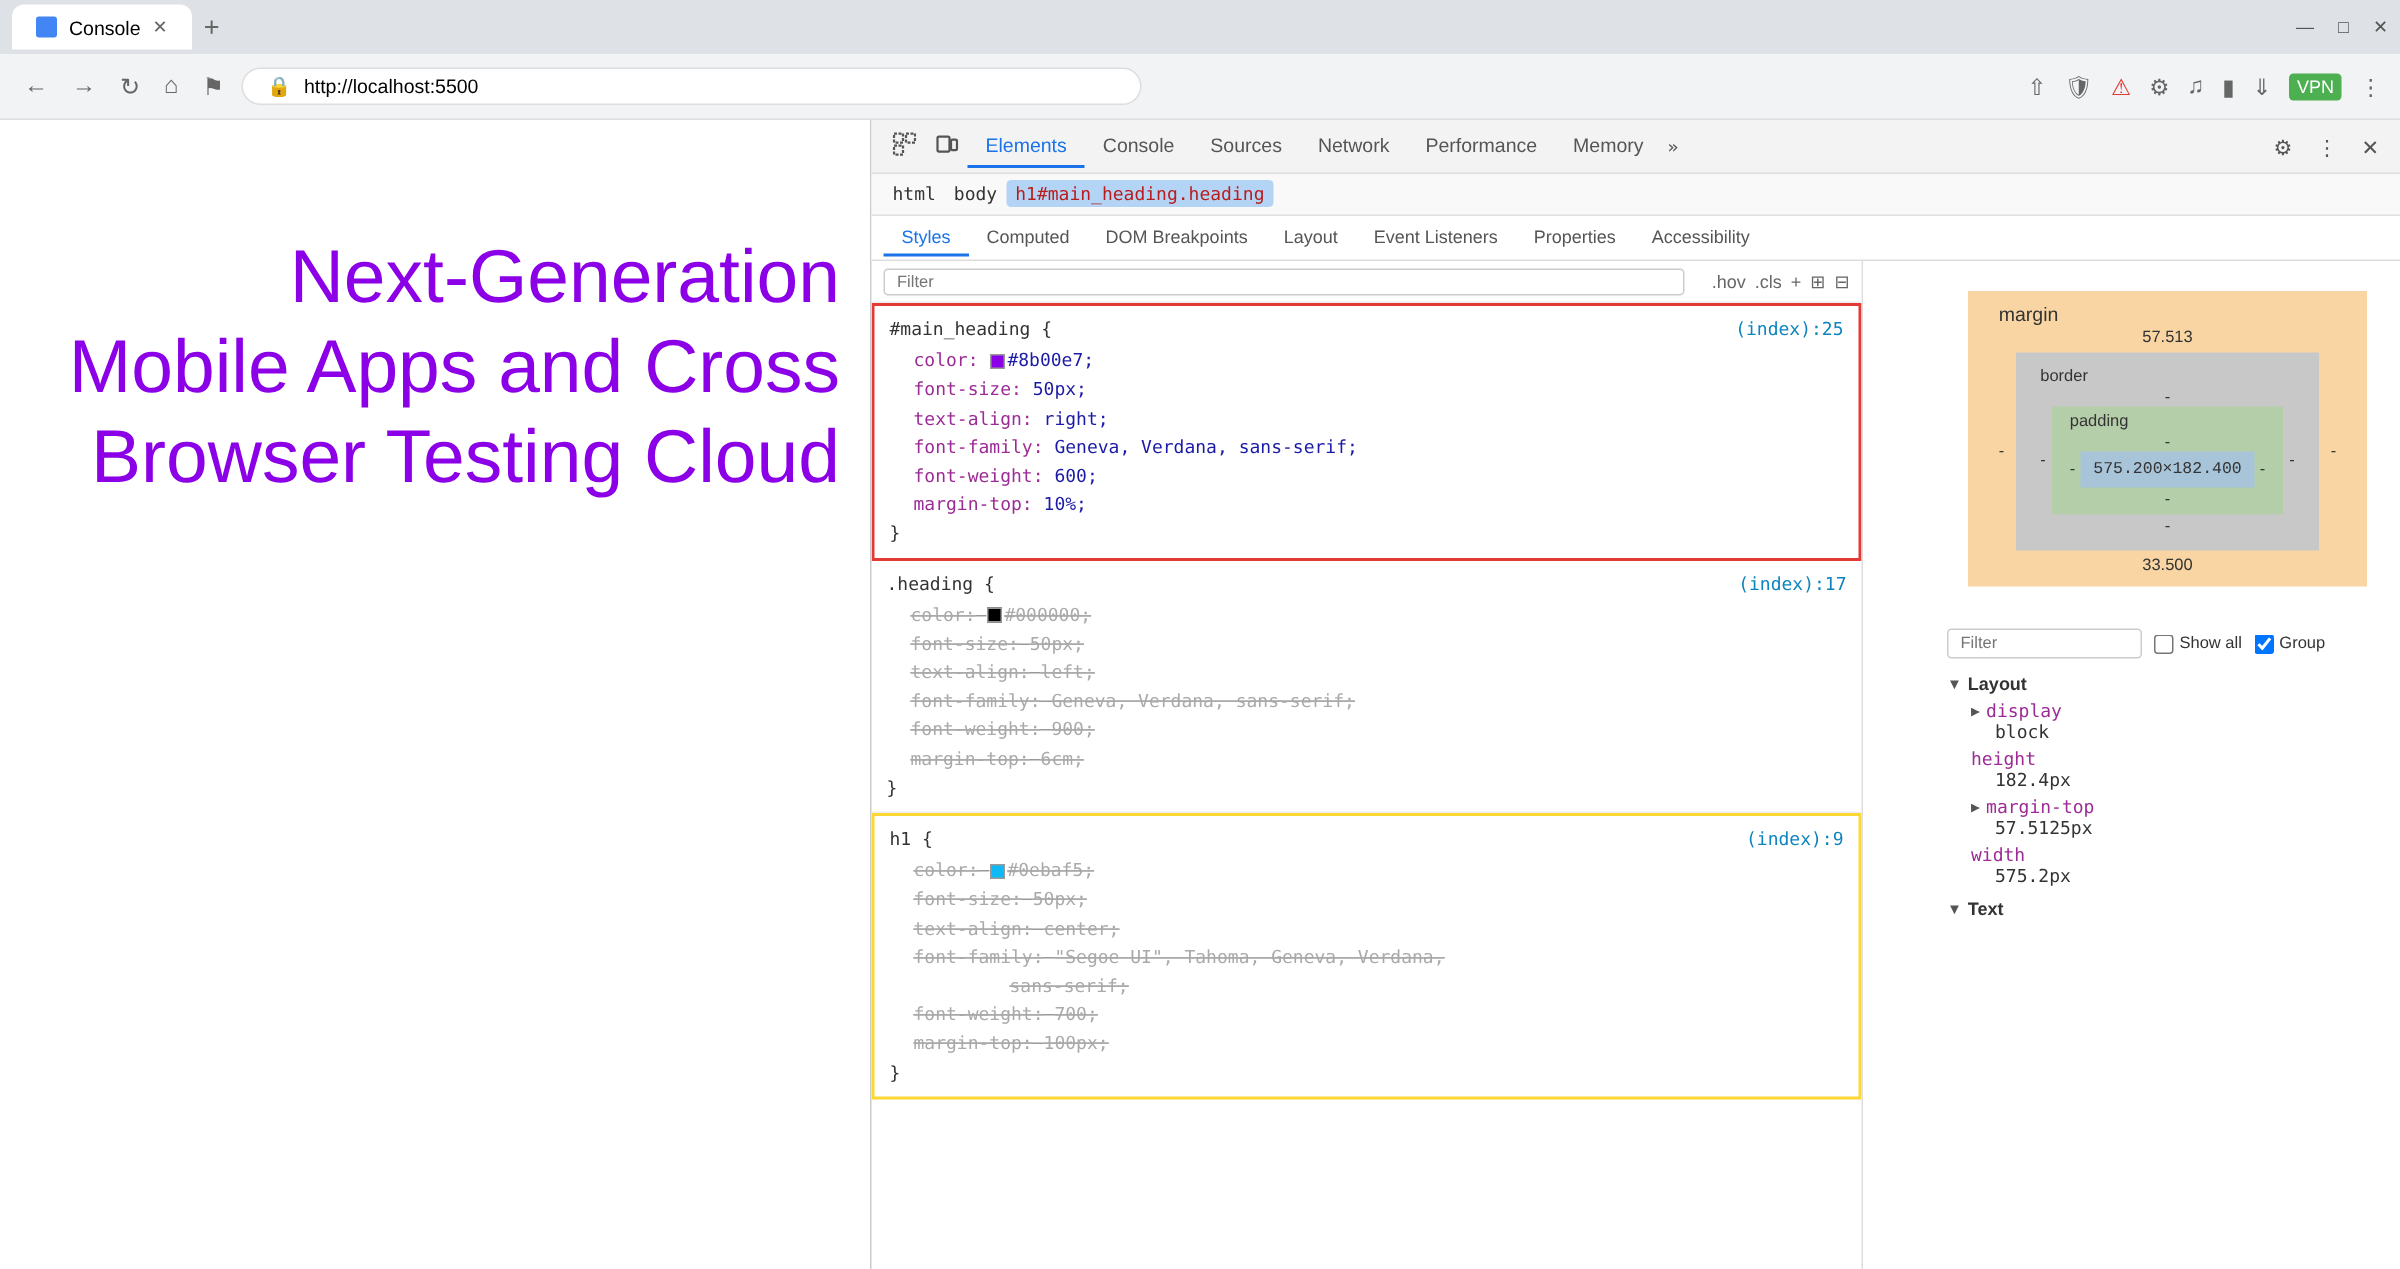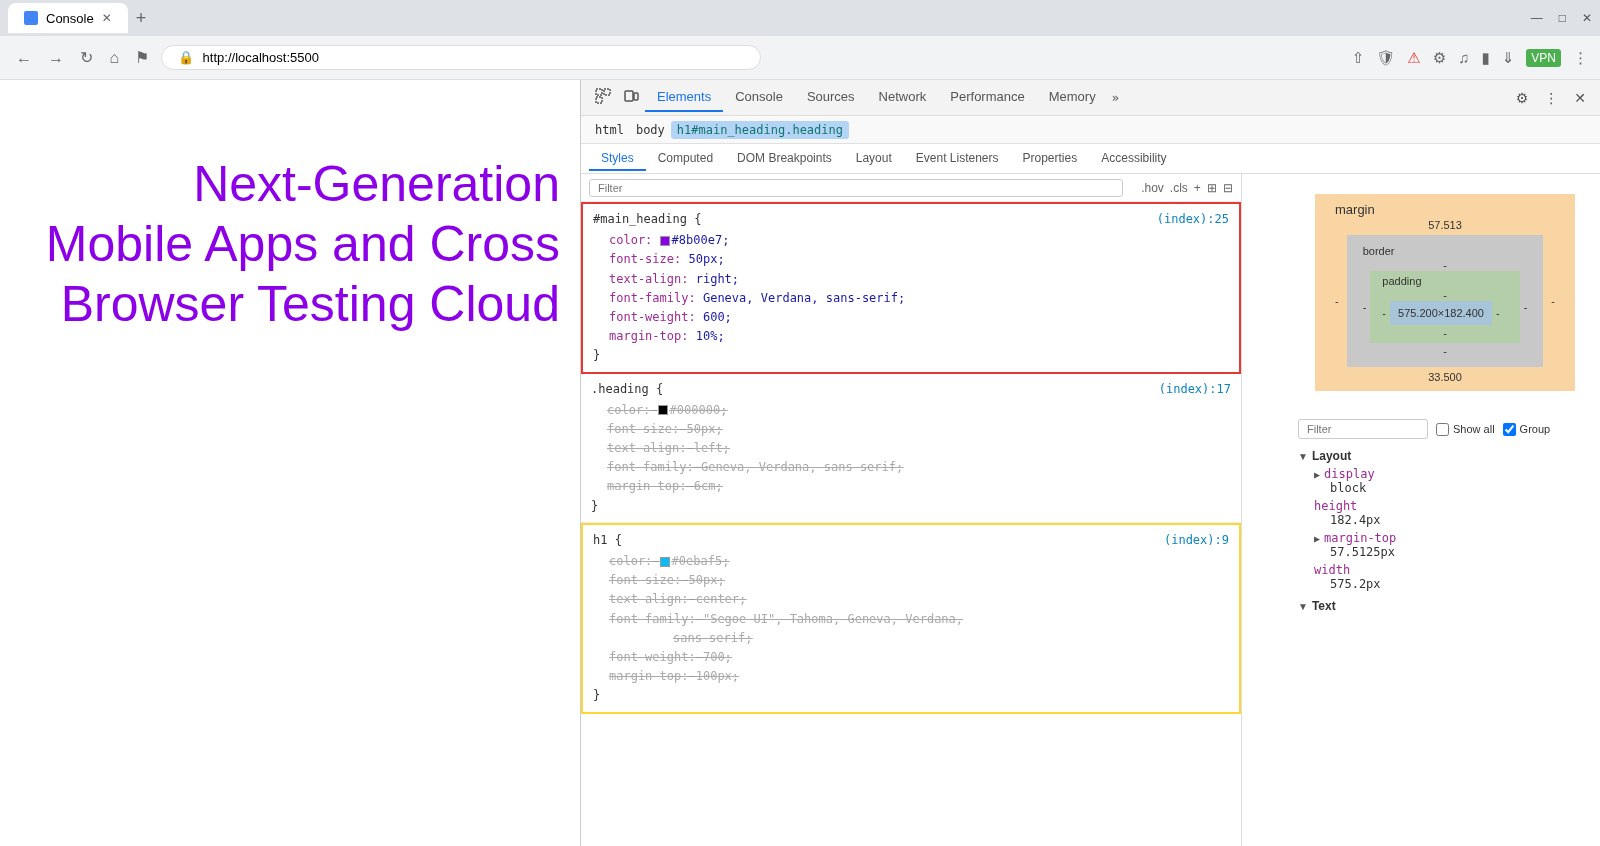--- a/index.html
+++ b/index.html
@@ -121,36 +121,36 @@
       border-bottom: 2px solid #1a73e8;
     }
     .devtools-more { margin-left: 4px; color: #555; cursor: pointer; }
     .devtools-right-icons { margin-left: auto; display: flex; gap: 4px; }
 
     
     .devtools-breadcrumb {
       background: #f9f9f9;
       border-bottom: 1px solid #e0e0e0;
       display: flex;
-      align-items: center;
+      align-items: flex-start;
       padding: 4px 8px;
       height: 28px;
       gap: 0;
       font-family: monospace;
       font-size: 12px;
     }
     .breadcrumb-item {
       padding: 2px 6px;
       cursor: pointer;
       color: #333;
     }
     .breadcrumb-item.selected {
       background: #b3d4f5;
       border-radius: 3px;
-      color: #0f766e;
+      color: #b91c1c;
     }
 
     
     .devtools-subtabs {
       display: flex;
       border-bottom: 1px solid #ddd;
       background: #fff;
       padding: 0 8px;
       height: 30px;
       align-items: center;
@@ -461,20 +461,24 @@
           </div>
           <div class="css-line strikethrough">
             <span class="css-prop">text-align:</span>
             <span class="css-value"> left;</span>
           </div>
           <div class="css-line strikethrough">
             <span class="css-prop">font-family:</span>
             <span class="css-value"> Geneva, Verdana, sans-serif;</span>
           </div>
           <div class="css-line strikethrough">
+            <span class="css-prop">font-weight:</span>
+            <span class="css-value"> 900;</span>
+          </div>
+          <div class="css-line strikethrough">
             <span class="css-prop">margin-top:</span>
             <span class="css-value"> 6cm;</span>
           </div>
           <div class="brace">}</div>
         </div>
 
         <div class="css-rule highlighted-yellow">
           <div class="rule-header">
             <span class="rule-selector brace">h1 {</span>
             <a class="rule-source">(index):9</a>
@@ -531,21 +535,21 @@
                   <span style="font-size:11px; color:#333; padding-right:4px;">-</span>
 
                   <div style="flex:1; background:#b5ceaa; padding:4px 12px;">
                     <div style="text-align:left; font-size:11px; color:#333;">padding</div>
                     <div style="display:flex; align-items:center; justify-content:center; margin-top:2px;">
                       <span style="font-size:11px; color:#333;">-</span>
                     </div>
                     <div style="display:flex; align-items:center;">
                       <span style="font-size:11px; color:#333; padding-right:4px;">-</span>
 
-                      <div style="background:#a8c4d8; padding:6px 8px; text-align:center; font-size:11px; color:#333; min-width:100px;">575.200×182.400</div>
+                      <div style="background:#a8c4d8; padding:6px 8px; text-align:center; font-size:11px; color:#333; min-width:100px;font-family:Liberation Mono, monospace;">575.200×182.400</div>
                       <span style="font-size:11px; color:#333; padding-left:4px;">-</span>
                     </div>
                     <div style="text-align:center; font-size:11px; color:#333; margin-top:2px;">-</div>
                   </div>
                   <span style="font-size:11px; color:#333; padding-left:4px;">-</span>
                 </div>
                 <div style="text-align:center; font-size:11px; color:#333; margin-top:2px;">-</div>
               </div>
               <span style="font-size:11px; color:#333; padding-left:8px;">-</span>
             </div>

